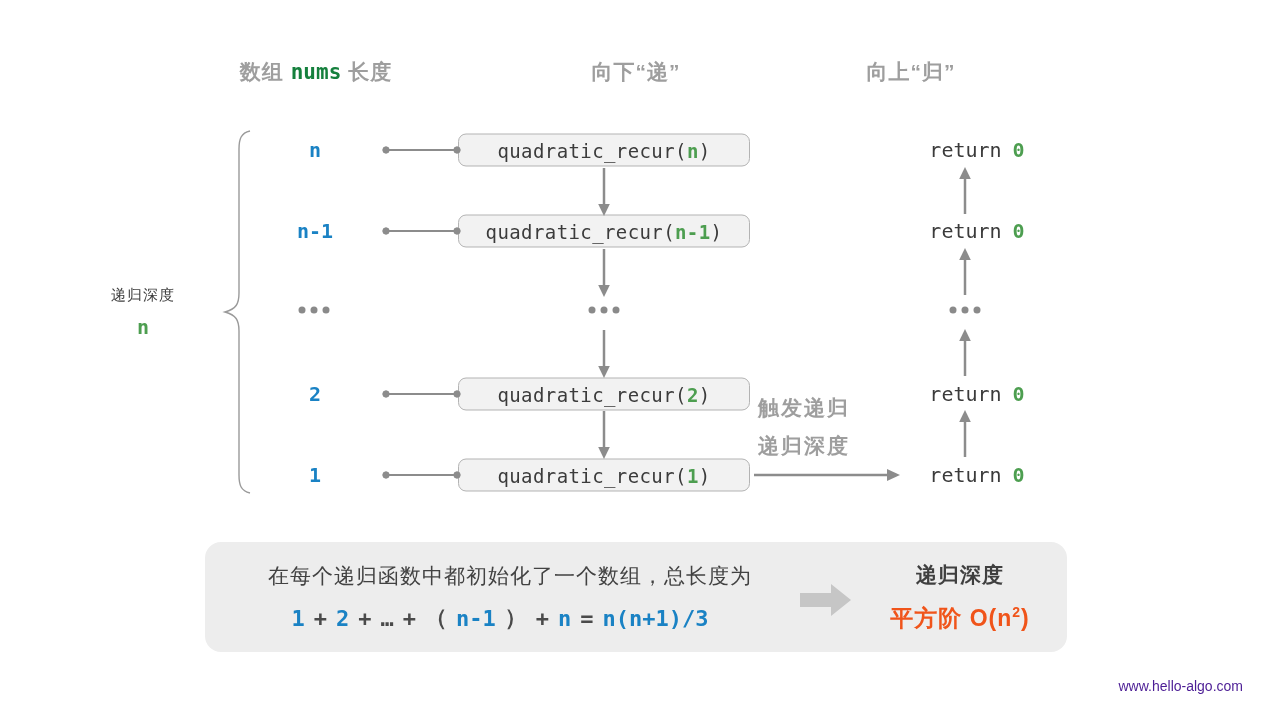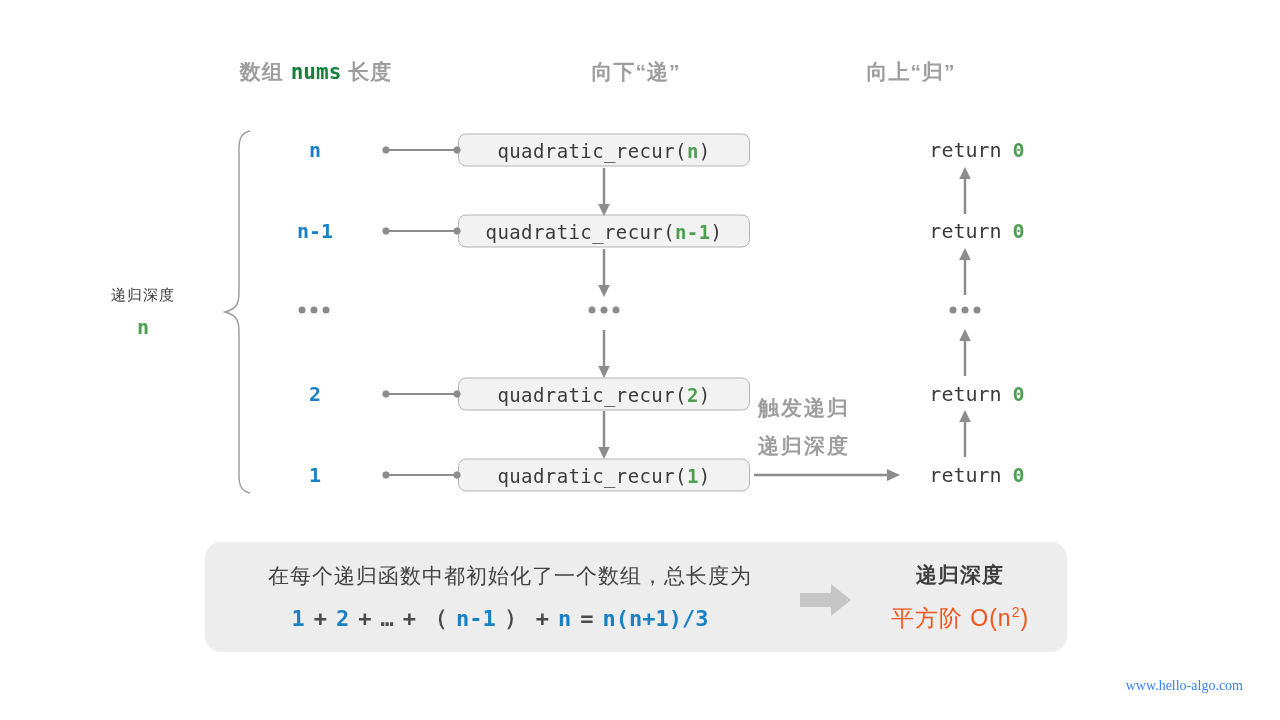--- a/index.html
+++ b/index.html
@@ -37,25 +37,25 @@
   .p-desc{position:absolute;left:305px;top:34px;transform:translate(-50%,-50%);
        font-size:21px;color:#424242;letter-spacing:1px;white-space:nowrap;}
   .p-formula{position:absolute;left:295px;top:76px;transform:translate(-50%,-50%);
        display:flex;gap:9px;align-items:center;
        font-family:"DejaVu Sans Mono",monospace;font-weight:bold;font-size:22px;white-space:nowrap;}
   .p-formula .blue{color:#1a82c4;}
   .p-formula .dk{color:#4a4a4a;}
   .p-title{position:absolute;left:755px;top:33px;transform:translate(-50%,-50%);
        font-size:21px;font-weight:bold;color:#3f3f3f;letter-spacing:1px;white-space:nowrap;}
   .p-value{position:absolute;left:755px;top:76px;transform:translate(-50%,-50%);
-       font-size:23px;font-weight:normal;color:#f0541a;letter-spacing:1px;white-space:nowrap;}
+       font-size:23px;font-weight:bold;color:#f0541a;letter-spacing:1px;white-space:nowrap;}
   .p-value sup{font-size:14px;}
 
   .watermark{position:absolute;right:37px;top:678px;
-       font-family:Liberation Serif, serif;font-size:14px;color:#3b82f6;}
+       font-family:Liberation Sans, sans-serif;font-size:14px;color:#4c1d95;}
 
   .svg-layer{position:absolute;left:0;top:0;pointer-events:none;}
 </style>
 </head>
 <body>
 
 <div class="canvas">
 
   <div class="hdr" style="left:316px">
     <span>数组</span><span class="code">nums</span><span>长度</span>

